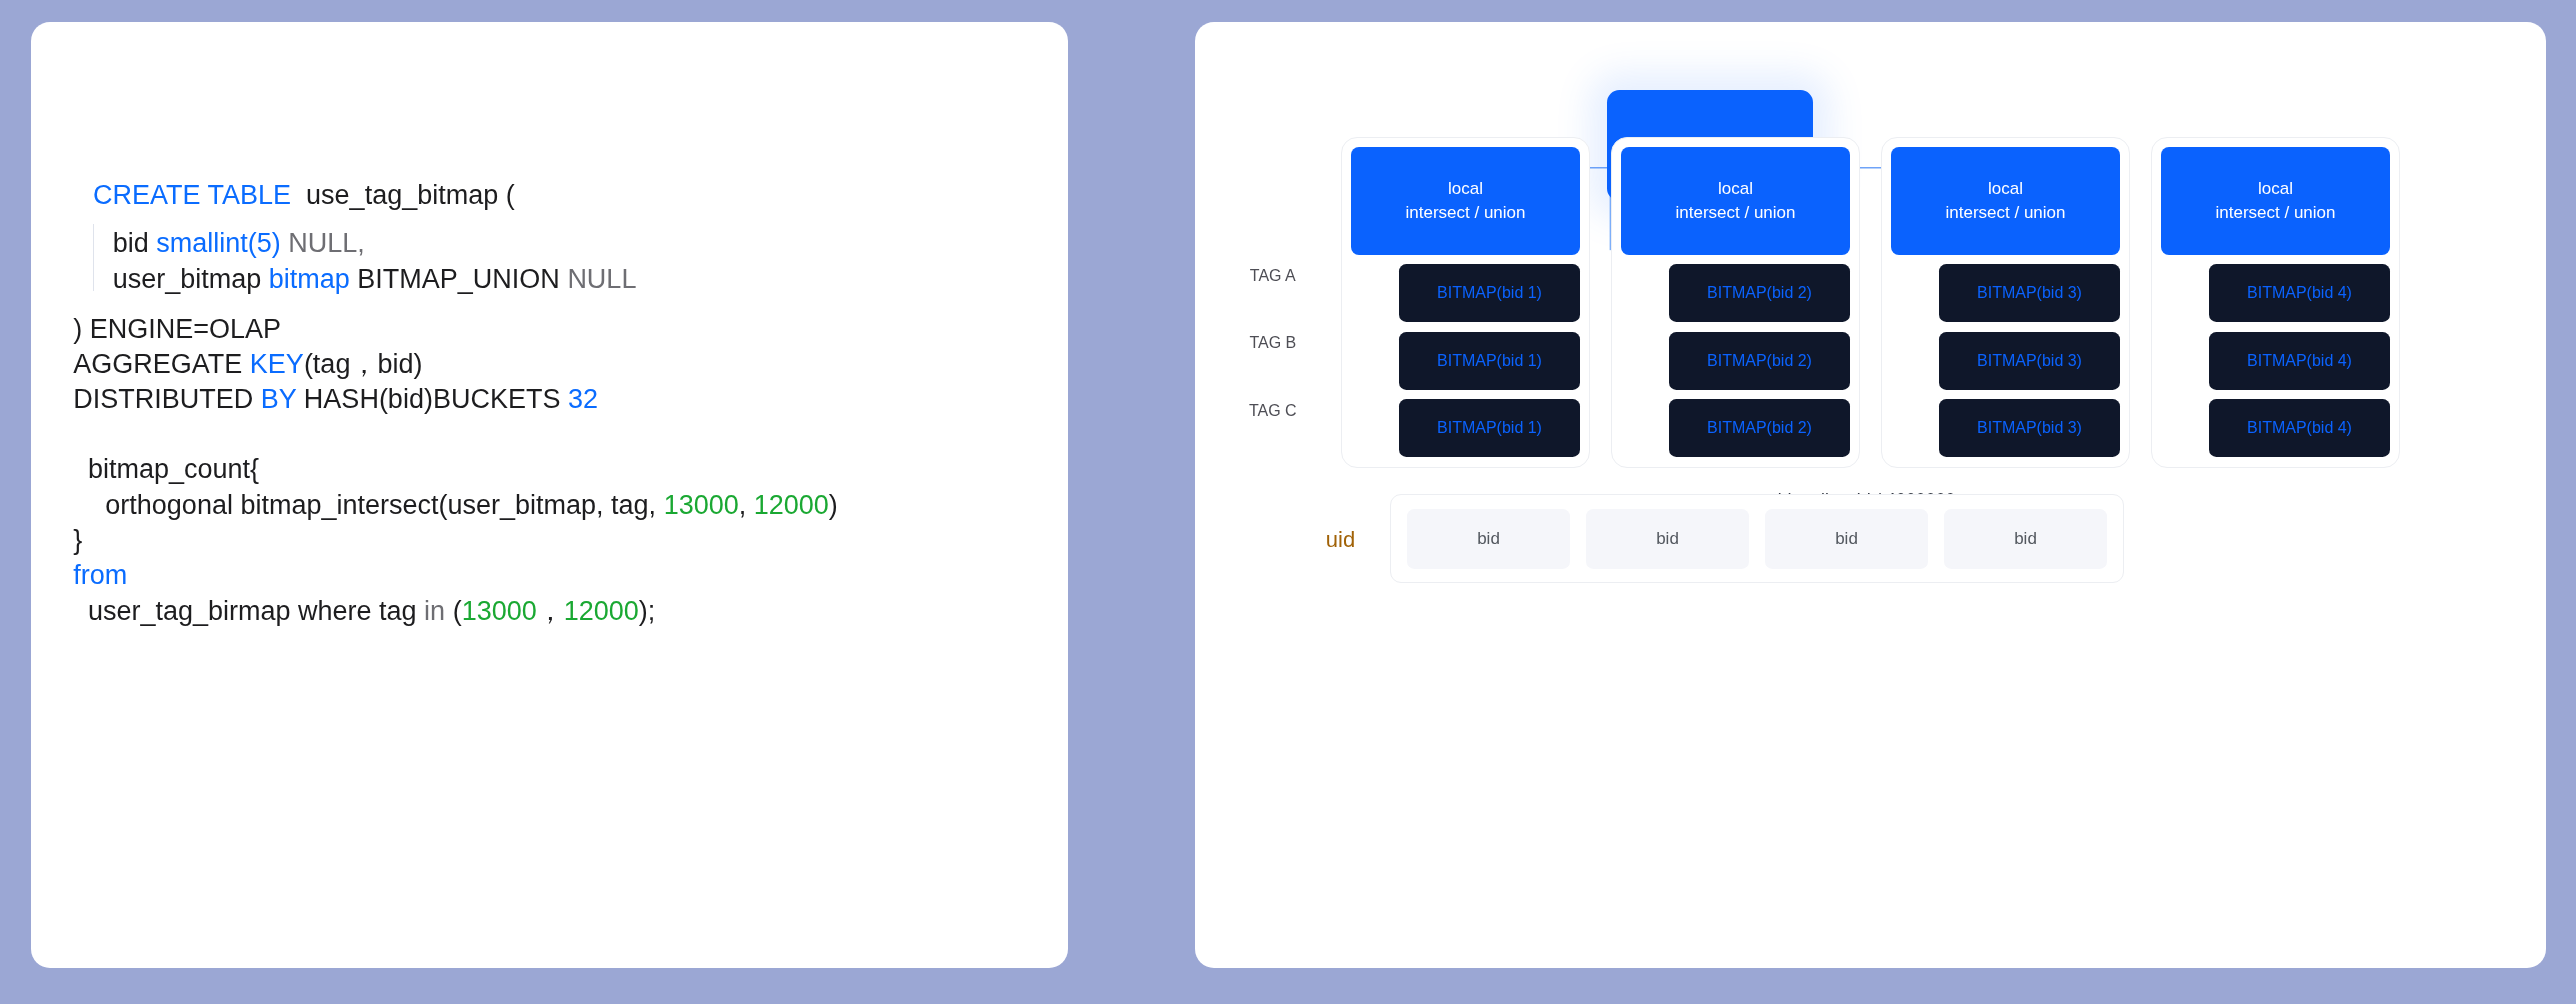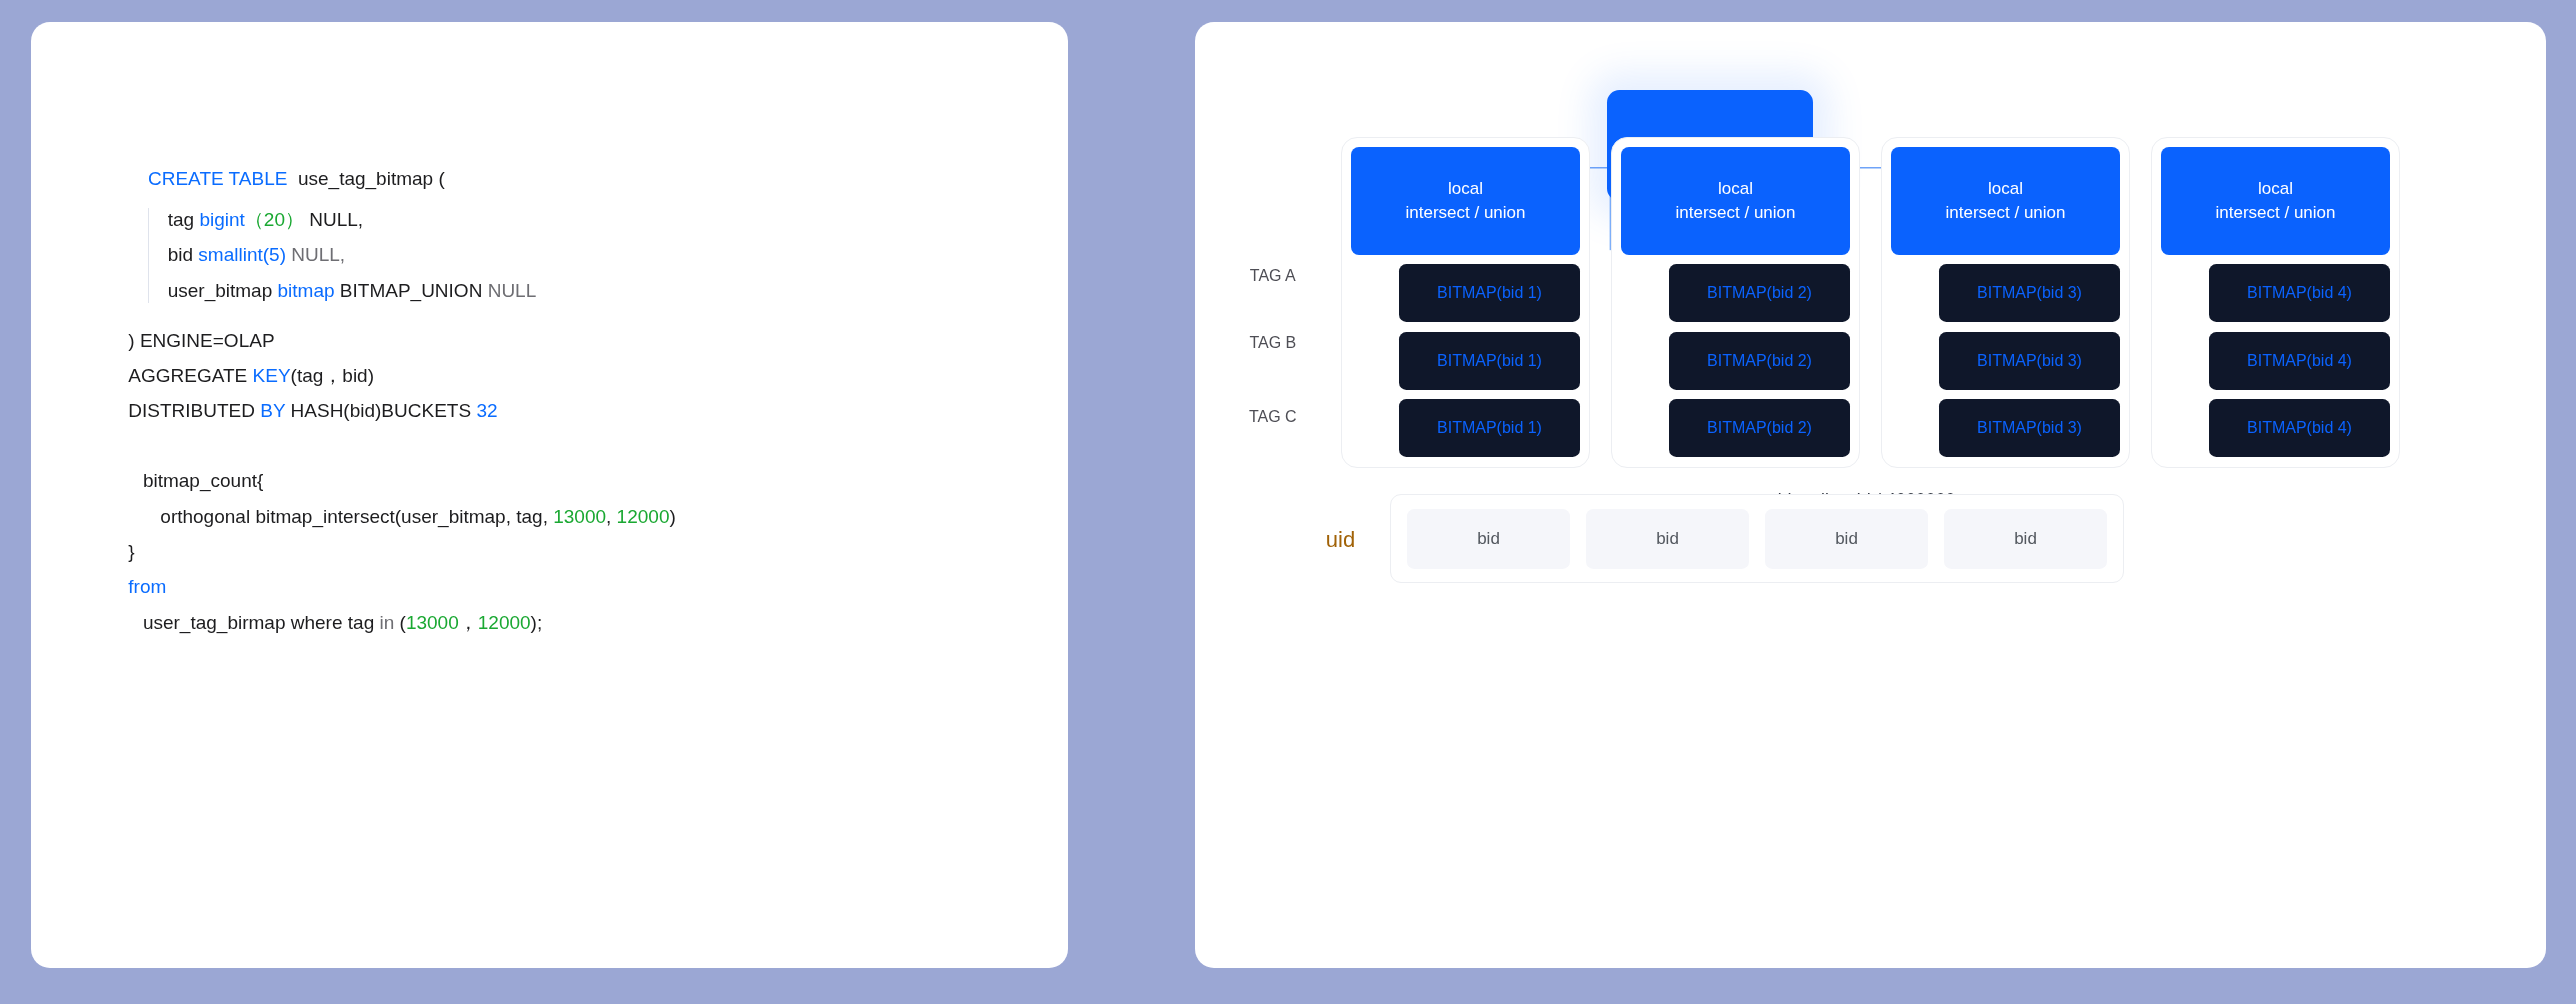--- a/index.html
+++ b/index.html
@@ -30,25 +30,25 @@
     top: 22px;
     width: 1037px;
     height: 946px;
     background: #ffffff;
     border-radius: 19px;
   }
 
   .code-body {
     position: absolute;
     left: 0;
-    top: 0;
+    top: 16px;
     width: 100%;
-    padding: 143px 44px 0 117px;
+    padding: 143px 44px 0 62px;
     font-family: "Liberation Sans", sans-serif;
-    font-size: 19px;
+    font-size: 27px;
     color: #1d1d1f;
     line-height: 1.0;
   }
 
   .cl {                       
     white-space: pre;
     height: 28px;
     line-height: 28px;
     position: relative;
   }
@@ -182,21 +182,21 @@
   .tag-lbl {
     position: absolute;
     right: 5.8px;
     width: 124px;
     text-align: center;
     font-size: 16px;
     color: #4e4e55;
   }
   .tag-a { top: 130px; }
   .tag-b { top: 197px; }
-  .tag-c { top: 271px; }
+  .tag-c { top: 265px; }
 
   
   .uid-formula {
     position: absolute;
     left: 0;
     top: 466px;
     width: 1351px;
     text-align: center;
     font-size: 17.5px;
     color: #353a45;
@@ -245,21 +245,20 @@
 <div class="stage">
 
   <div class="code-panel">
     <div class="code-body">
 
       <div class="cl"><span class="kw">CREATE TABLE</span><span class="blk">  </span><span class="blk">use_tag_bitmap (</span></div>
 
       <div class="blank-18"></div>
 
       <div class="indent-block">
-        <div class="cl"><span class="blk">tag </span><span class="kw">bigint</span><span class="num">（20）</span><span class="blk">&nbsp;</span><span class="blk">NULL,</span></div>
 
         <div class="blank-10"></div>
 
         <div class="cl"><span class="blk">bid </span><span class="kw">smallint(5)</span><span class="blk">&nbsp;</span><span class="grey">NULL,</span></div>
 
         <div class="blank-10"></div>
 
         <div class="cl"><span class="blk">user_bitmap </span><span class="kw">bitmap</span><span class="blk">&nbsp;</span><span class="blk">BITMAP_UNION </span><span class="grey">NULL</span></div>
       </div>
 

